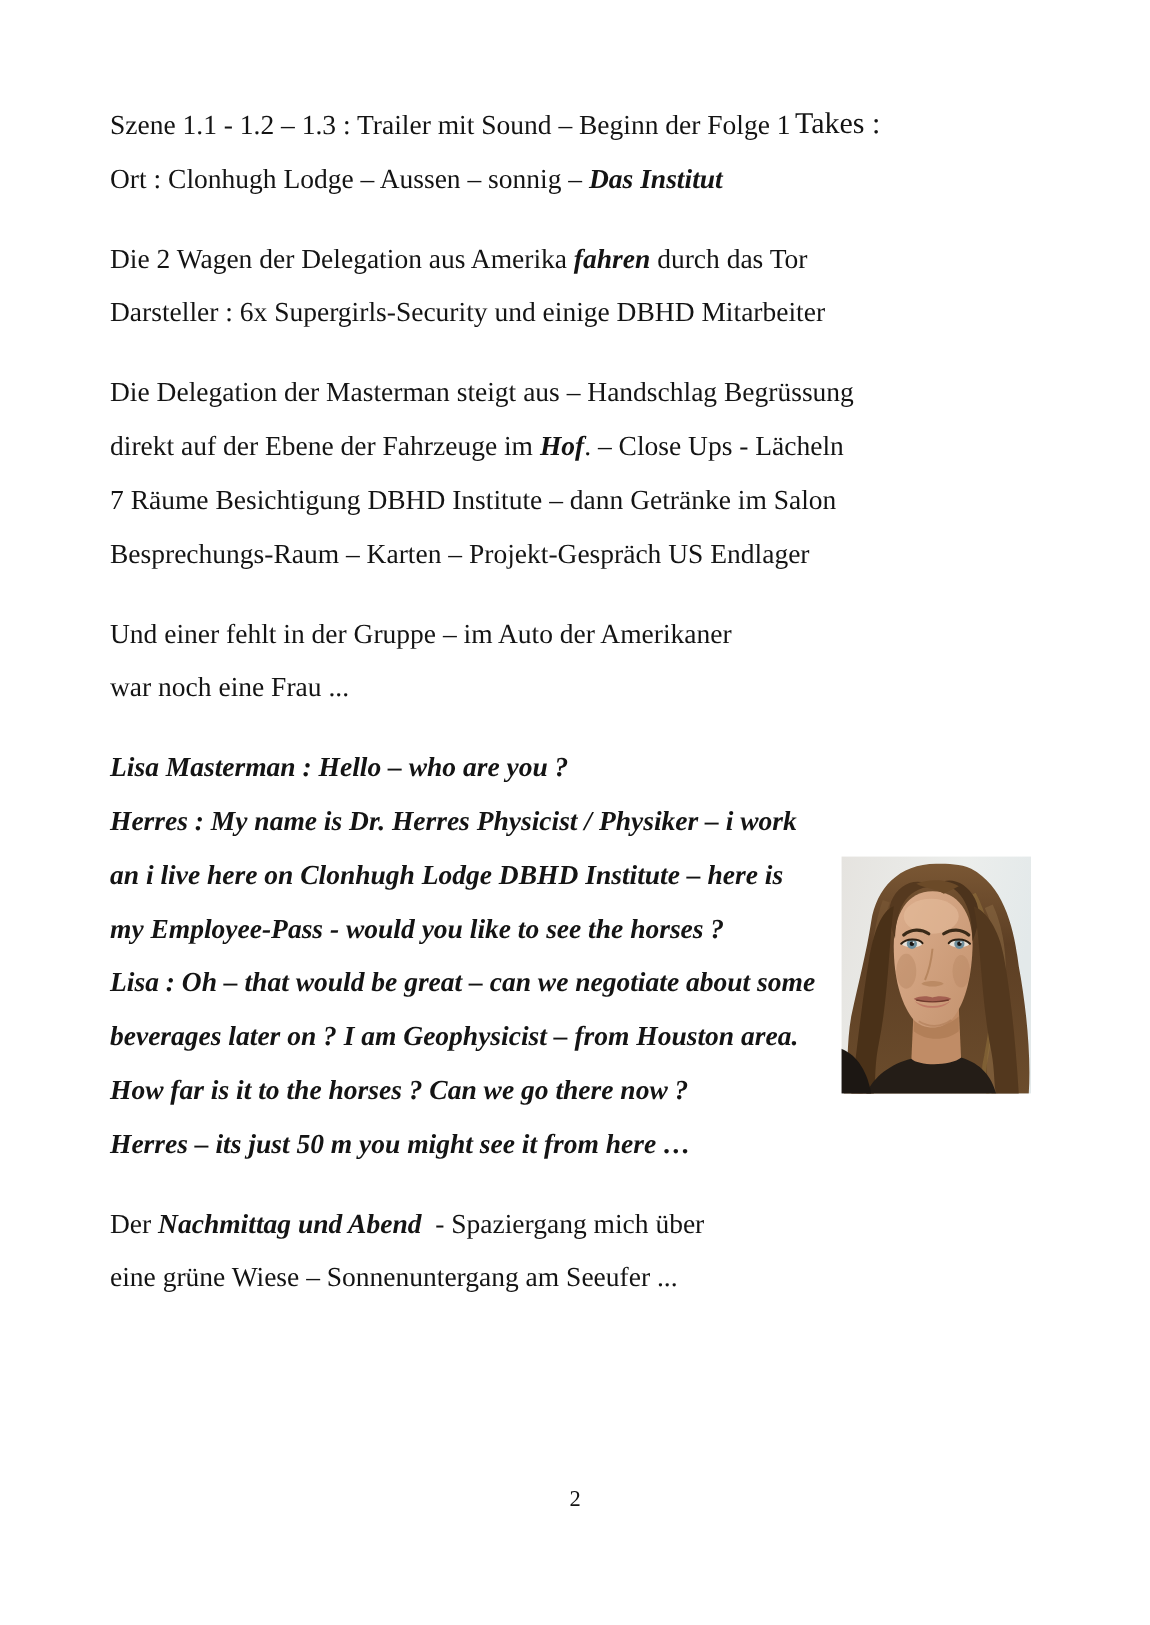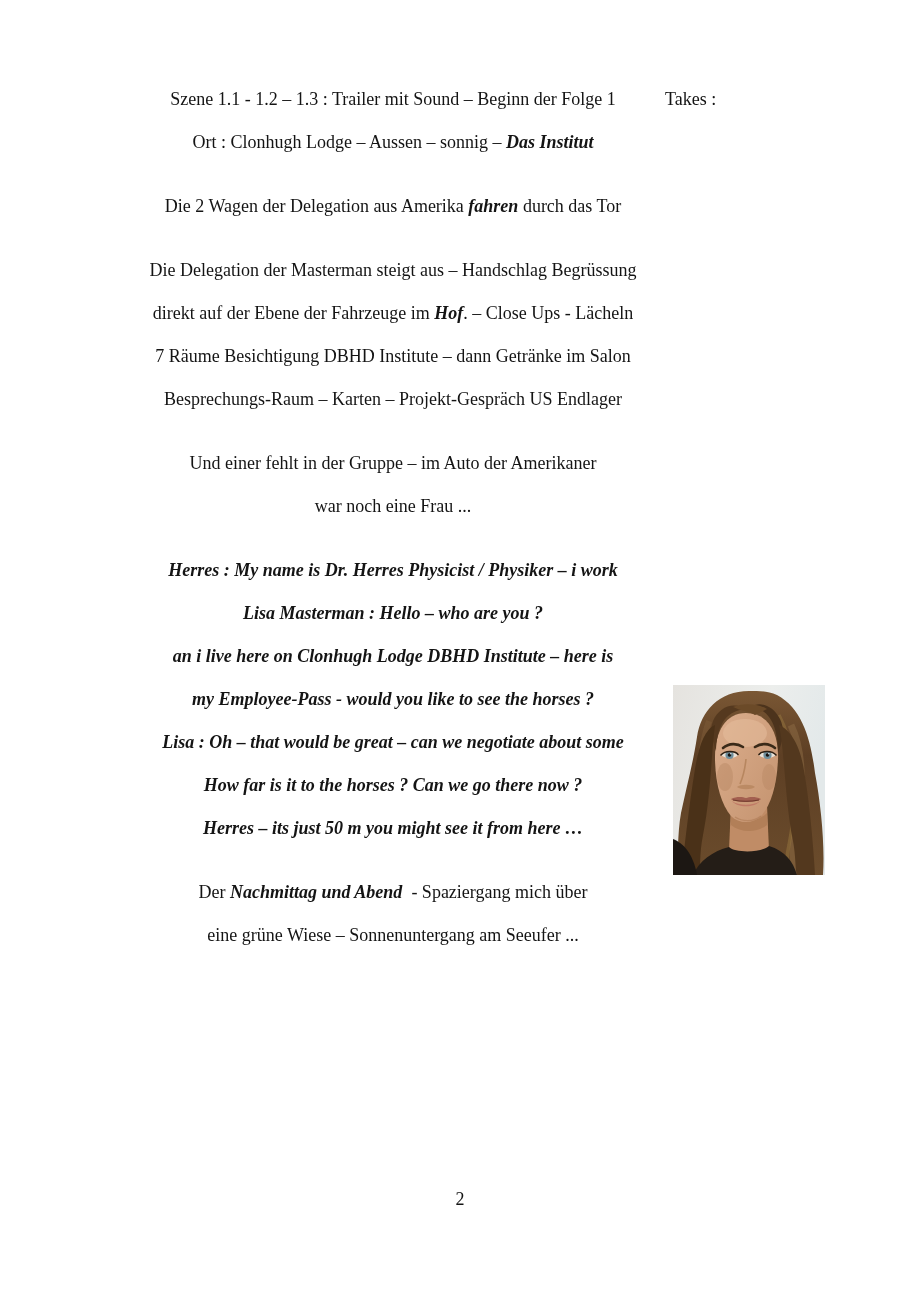--- a/index.html
+++ b/index.html
@@ -18,39 +18,38 @@
   .page {
     position: absolute;
     inset: 0;
     background: #ffffff;
   }
   .doc-body {
     position: absolute;
     left: 88px;
     top: 78px;
     width: 610px;
-    font-size: 18px;
-    text-align: center;
+    font-size: 22px;
   }
   .para {
     margin: 0 0 21px 0;
   }
   .line {
     line-height: 43px;
     white-space: pre-wrap;
   }
   .seg.bold {
     font-weight: bold;
     font-style: italic;
   }
   .takes {
     position: absolute;
-    left: 665px;
+    left: 636px;
     top: 78px;
-    font-size: 18px;
+    font-size: 24px;
     line-height: 43px;
   }
   .photo {
     position: absolute;
     left: 673px;
     top: 685px;
     width: 152px;
     height: 190px;
     overflow: hidden;
   }
@@ -74,37 +73,39 @@
 
 <div class="page">
 
   <div class="doc-body">
       <div class="para">
         <div class="line"><span class="seg">Szene 1.1 - 1.2 – 1.3 : Trailer mit Sound – Beginn der Folge 1</span></div>
         <div class="line"><span class="seg">Ort : Clonhugh Lodge – Aussen – sonnig – </span><span class="seg bold">Das Institut</span></div>
       </div>
       <div class="para">
         <div class="line"><span class="seg">Die 2 Wagen der Delegation aus Amerika </span><span class="seg bold">fahren</span><span class="seg"> durch das Tor</span></div>
+        <div class="line"><span class="seg">Darsteller : 6x Supergirls-Security und einige DBHD Mitarbeiter</span></div>
       </div>
       <div class="para">
         <div class="line"><span class="seg">Die Delegation der Masterman steigt aus – Handschlag Begrüssung</span></div>
         <div class="line"><span class="seg">direkt auf der Ebene der Fahrzeuge im </span><span class="seg bold">Hof</span><span class="seg">. – Close Ups - Lächeln</span></div>
         <div class="line"><span class="seg">7 Räume Besichtigung DBHD Institute – dann Getränke im Salon</span></div>
         <div class="line"><span class="seg">Besprechungs-Raum – Karten – Projekt-Gespräch US Endlager</span></div>
       </div>
       <div class="para">
         <div class="line"><span class="seg">Und einer fehlt in der Gruppe – im Auto der Amerikaner</span></div>
         <div class="line"><span class="seg">war noch eine Frau ...</span></div>
       </div>
       <div class="para">
+        <div class="line"><span class="seg bold">Lisa Masterman : Hello – who are you ?</span></div>
         <div class="line"><span class="seg bold">Herres : My name is Dr. Herres Physicist / Physiker – i work</span></div>
-        <div class="line"><span class="seg bold">Lisa Masterman : Hello – who are you ?</span></div>
         <div class="line"><span class="seg bold">an i live here on Clonhugh Lodge DBHD Institute – here is</span></div>
         <div class="line"><span class="seg bold">my Employee-Pass - would you like to see the horses ?</span></div>
         <div class="line"><span class="seg bold">Lisa : Oh – that would be great – can we negotiate about some</span></div>
+        <div class="line"><span class="seg bold">beverages later on ? I am Geophysicist – from Houston area.</span></div>
         <div class="line"><span class="seg bold">How far is it to the horses ? Can we go there now ?</span></div>
         <div class="line"><span class="seg bold">Herres – its just 50 m you might see it from here …</span></div>
       </div>
       <div class="para">
         <div class="line"><span class="seg">Der </span><span class="seg bold">Nachmittag und Abend</span><span class="seg">  - Spaziergang mich über</span></div>
         <div class="line"><span class="seg">eine grüne Wiese – Sonnenuntergang am Seeufer ...</span></div>
       </div>
     </div>
 
   <span class="takes">Takes :</span>

